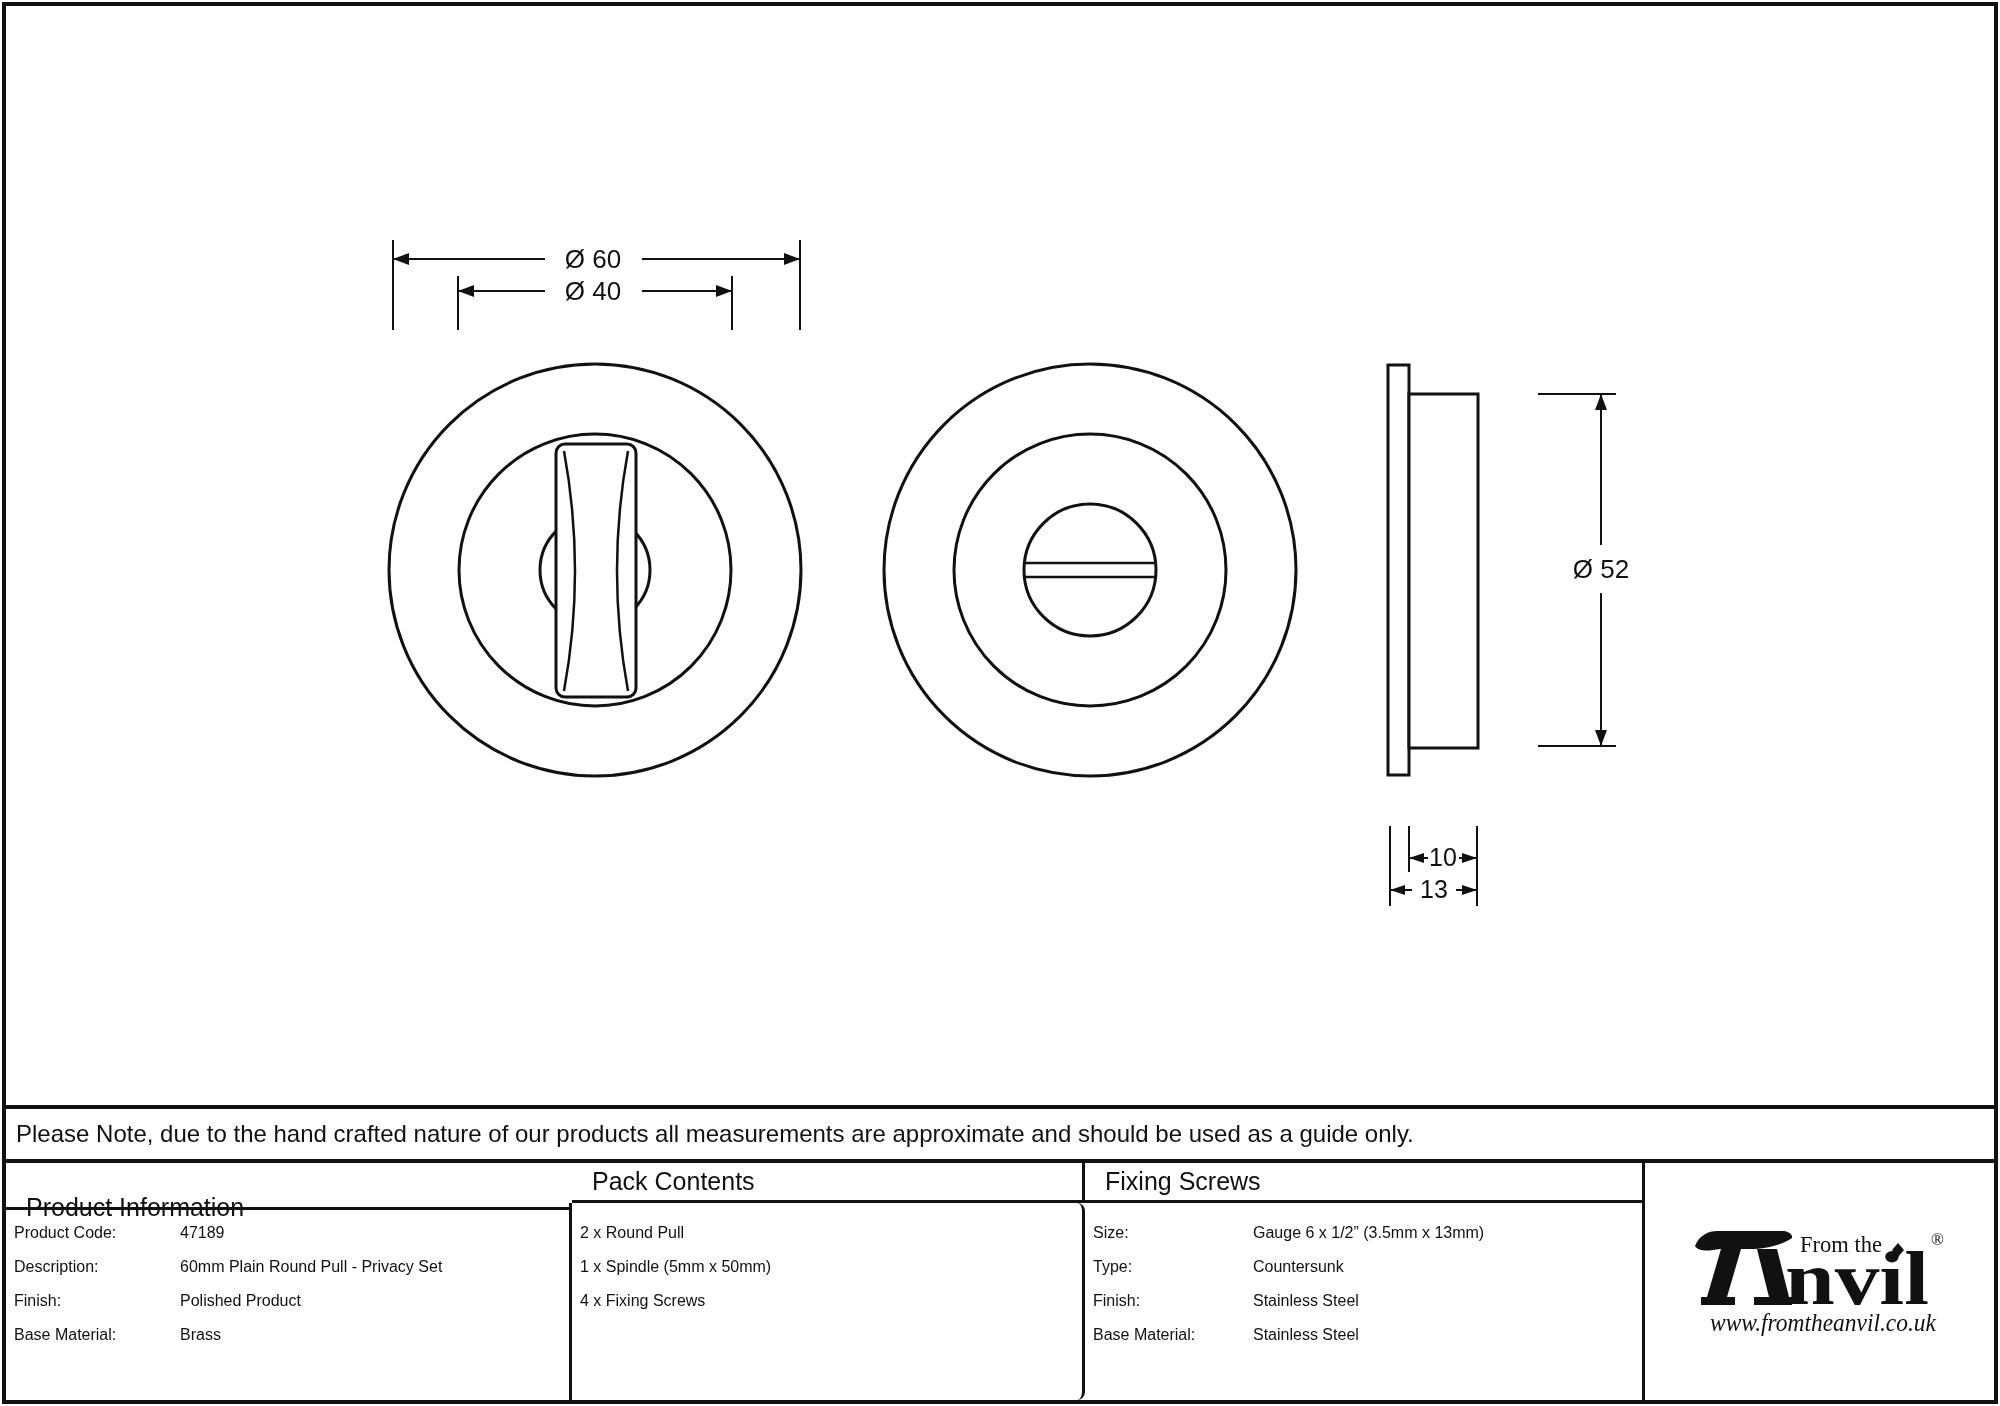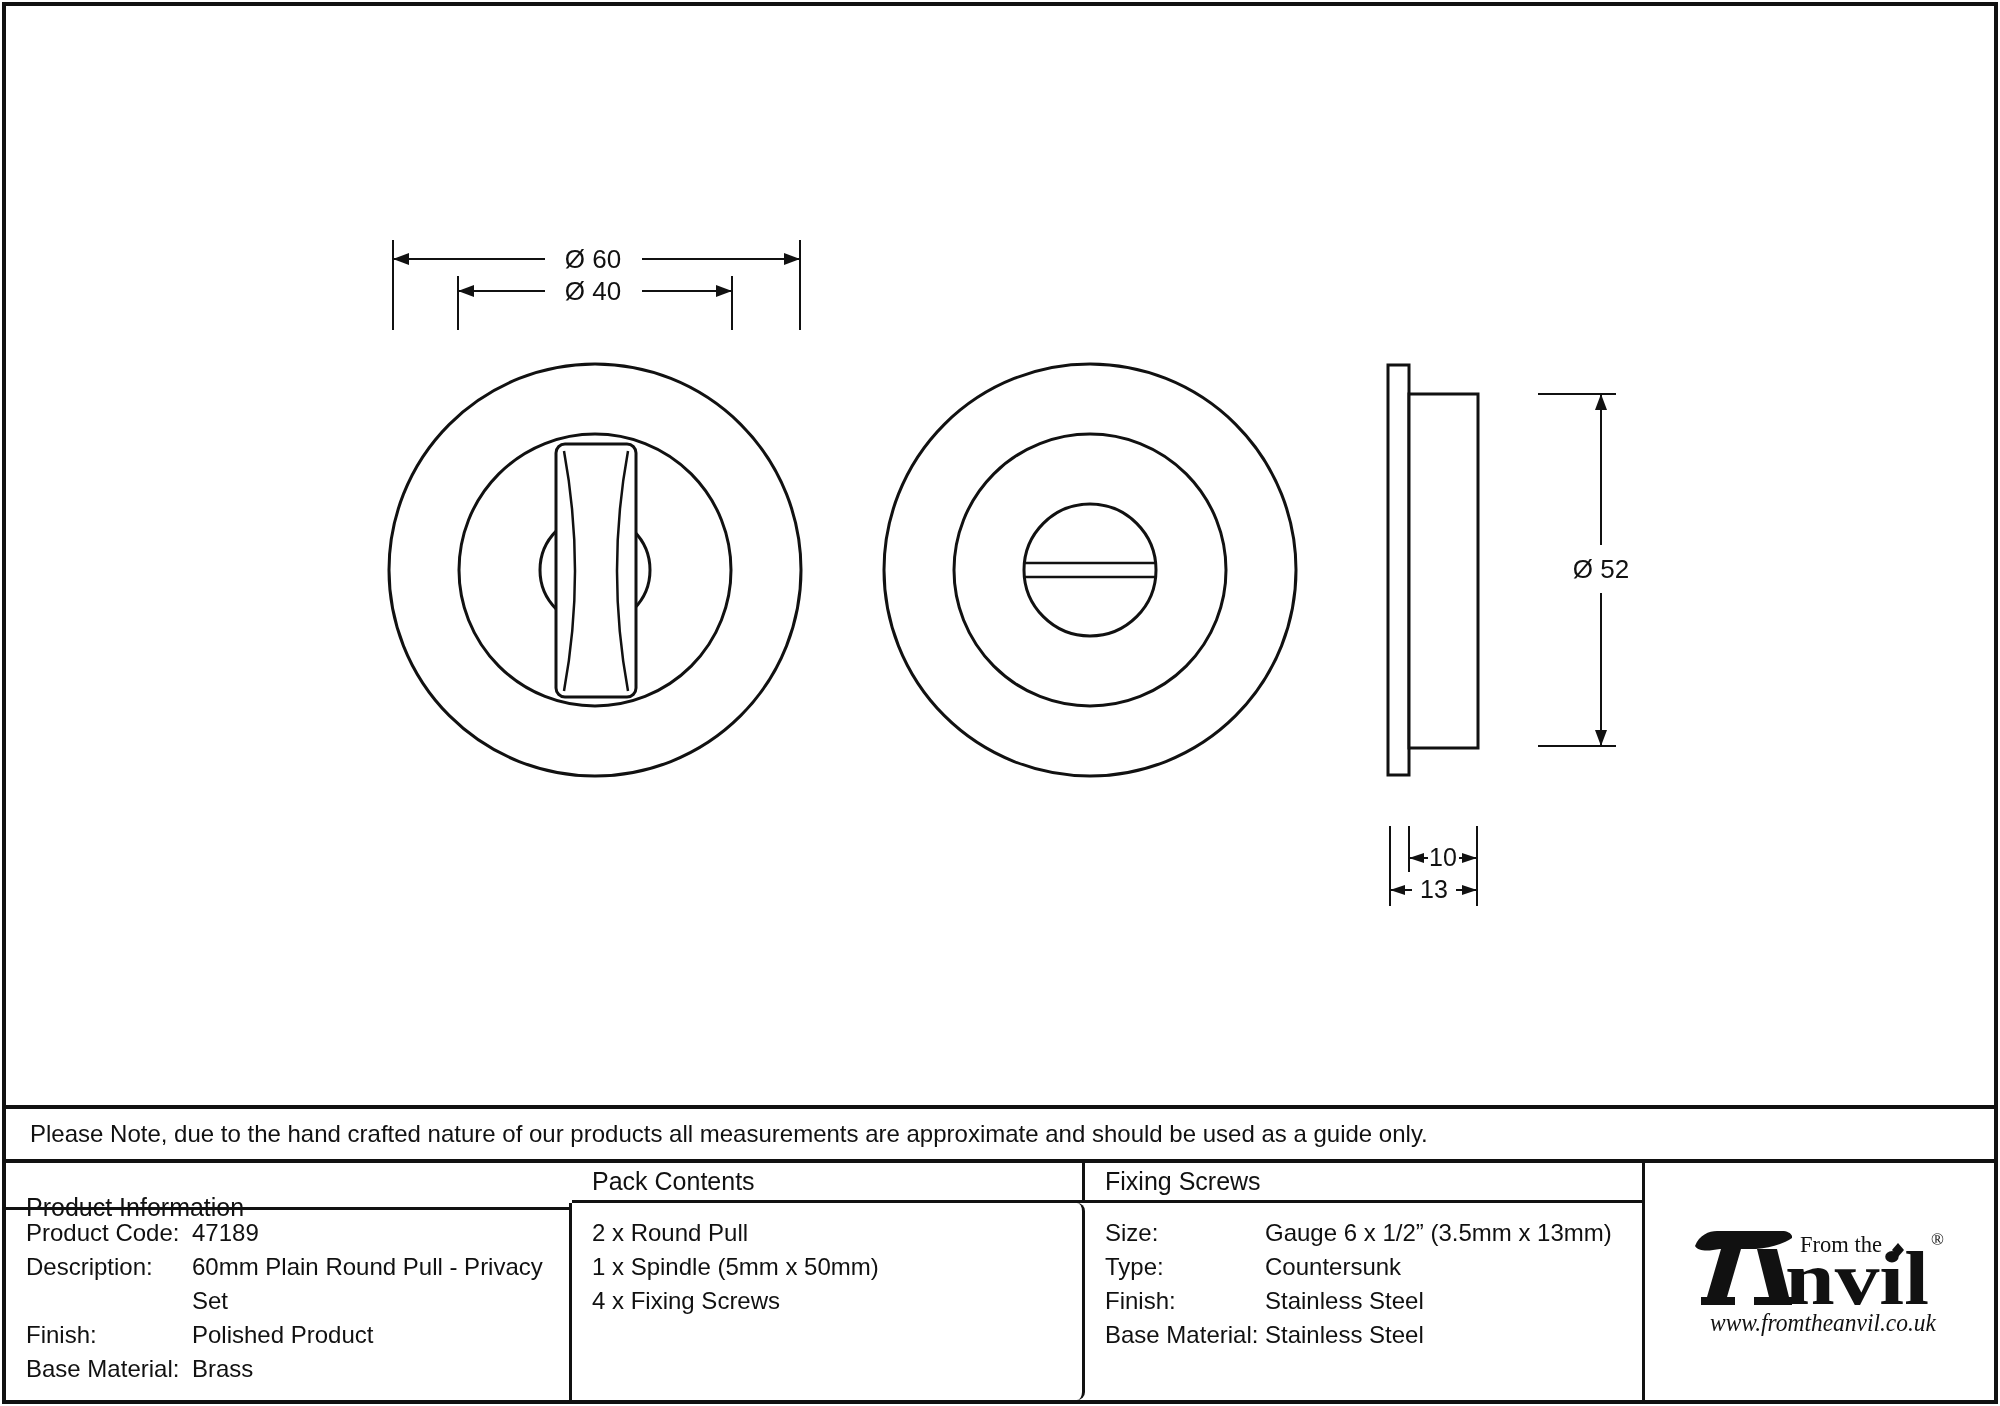--- a/index.html
+++ b/index.html
@@ -1,27 +1,27 @@
 <!DOCTYPE html>
 <html><head>
 <meta charset="utf-8">
 <style>
   html,body{margin:0;padding:0;background:#fff;}
   body{width:2000px;height:1406px;position:relative;font-family:"Liberation Sans",sans-serif;color:#111;}
   .frame{position:absolute;inset:2px;border:4px solid #111;}
   .drawing{position:absolute;left:0;top:0;}
   .note-row{position:absolute;left:6px;right:6px;top:1105px;height:58px;box-sizing:border-box;
             border-top:4px solid #111;border-bottom:4px solid #111;display:flex;align-items:center;
-            padding-left:24px;font-size:24px;}
+            padding-left:10px;font-size:24px;}
   .spec-table{position:absolute;left:6px;right:6px;top:1163px;bottom:6px;display:grid;
               grid-template-columns:566px 513px 560px 1fr;grid-template-rows:40px 1fr;}
   .cell{box-sizing:border-box;}
   .vline{border-right:3px solid #111;}
   .hdr{border-bottom:3px solid #111;display:flex;align-items:center;padding-left:20px;font-size:25px;}
-  .body-cell{padding:13px 0 0 20px;font-size:24px;line-height:34px;}
+  .body-cell{padding:13px 0 0 8px;font-size:16px;line-height:34px;}
   .kv{display:grid;grid-template-columns:166px auto;}
   .kv2{display:grid;grid-template-columns:160px auto;}
   .logo-cell{grid-column:4;grid-row:1 / 3;display:flex;align-items:center;justify-content:center;}
   .list div{white-space:nowrap;}
 </style>
 </head>
 <body>
 
 <div class="frame"></div>
 

